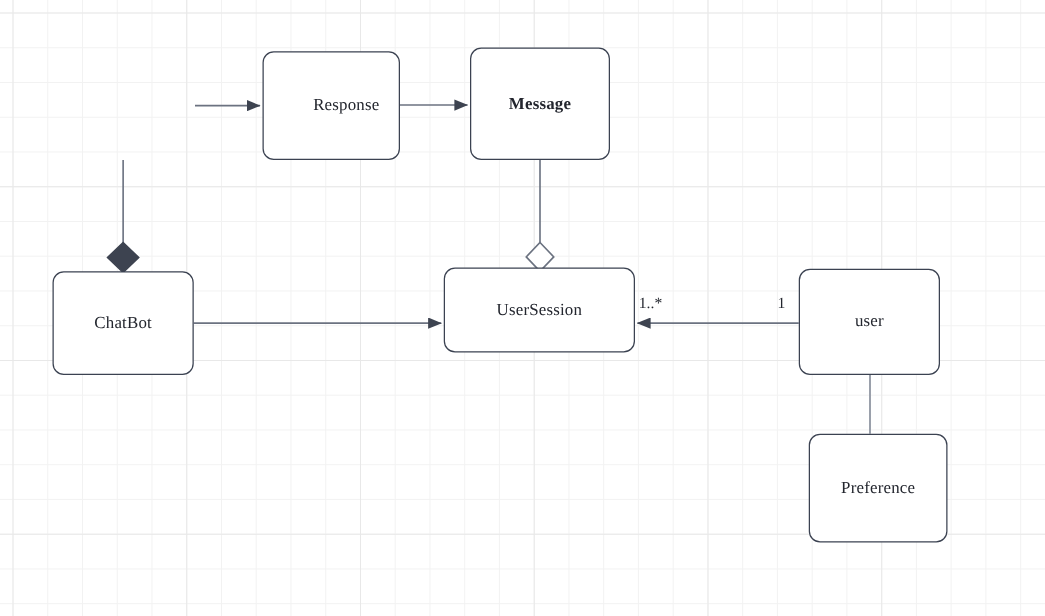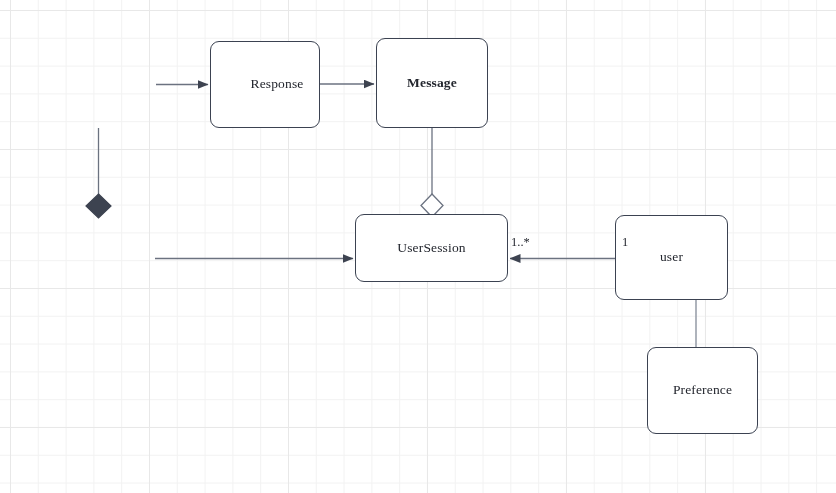--- a/index.html
+++ b/index.html
@@ -93,26 +93,29 @@
 
 
   <div class="node" style="left:210px; top:41px; width:110px; height:87px;padding-left:24px;">
     <span>Response</span>
   </div>
 
   <div class="node" style="left:376px; top:38px; width:112px; height:90px;font-weight:bold;">
     <span>Message</span>
   </div>
 
+  <div class="node" style="left:42px; top:217px; width:113px; height:83px;">
+    <span>ChatBot</span>
+  </div>
 
   <div class="node" style="left:355px; top:214px; width:153px; height:68px;">
     <span>UserSession</span>
   </div>
 
-  <div class="node" style="left:615px; top:215px; width:113px; height:85px;justify-content:center;">
+  <div class="node" style="left:639px; top:215px; width:113px; height:85px;justify-content:center;">
     <span>user</span>
   </div>
 
   <div class="node" style="left:647px; top:347px; width:111px; height:87px;">
     <span>Preference</span>
   </div>
 
   <span class="edge-label" style="left:511px; top:236px;">1..*</span>
 
   <span class="edge-label" style="left:622px; top:236px;">1</span>

